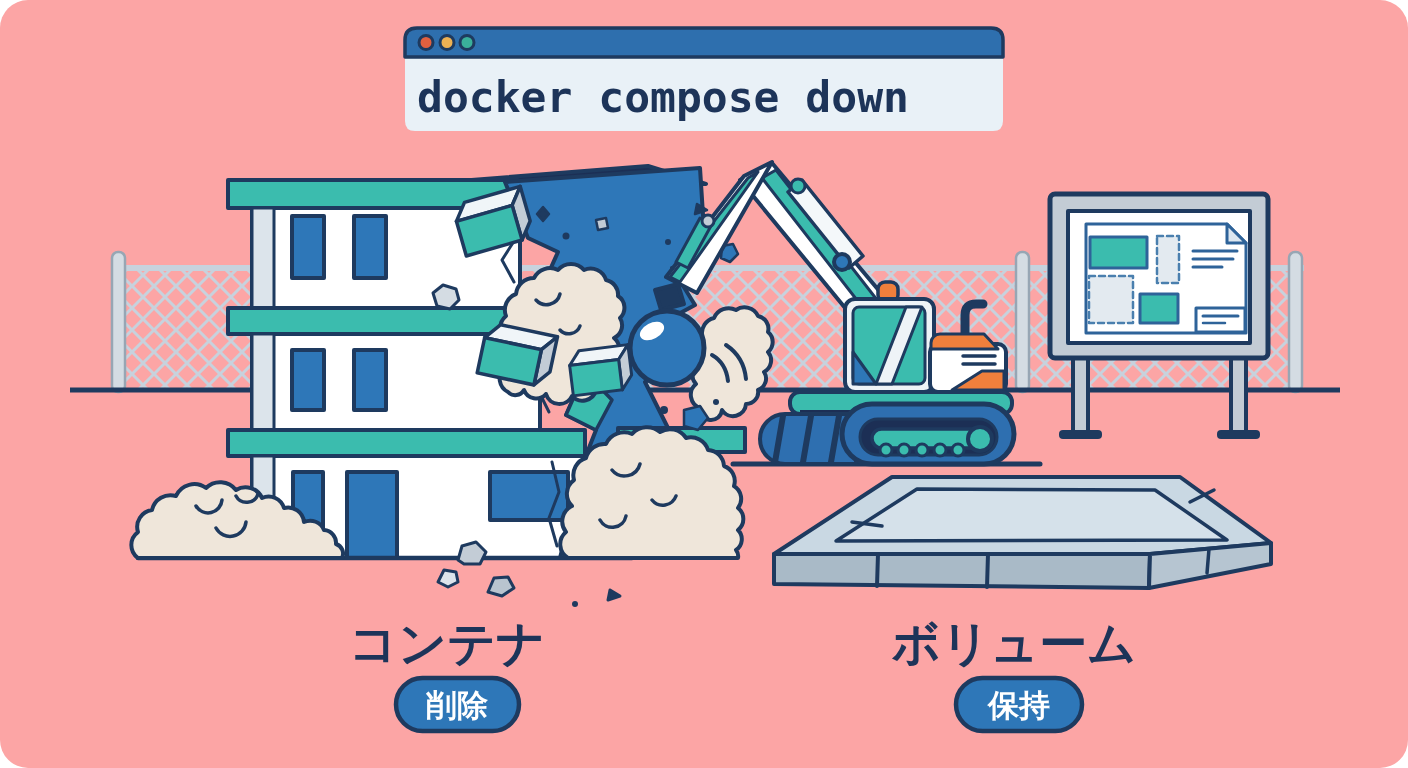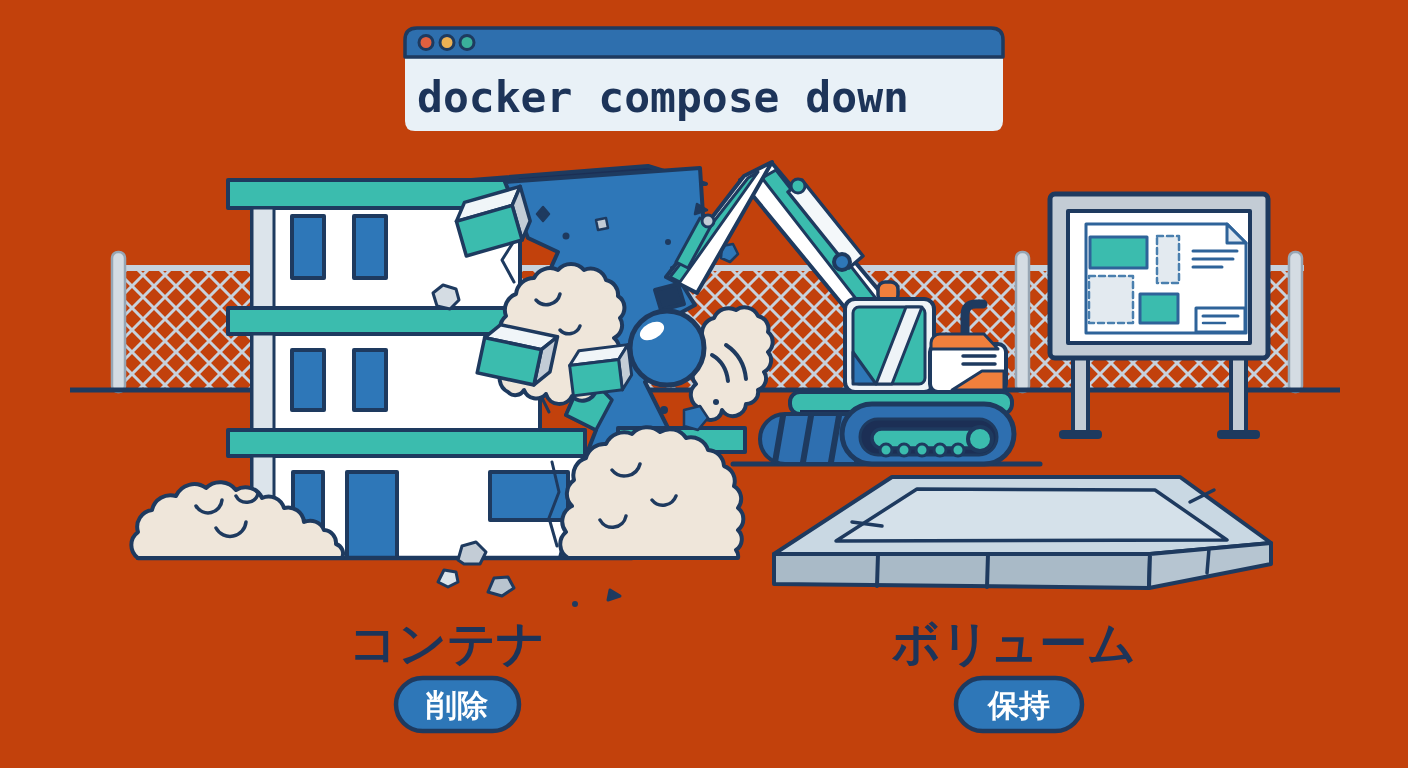--- a/index.html
+++ b/index.html
@@ -1,17 +1,17 @@
 <!DOCTYPE html>
 <html><head>
 <meta charset="utf-8">
 <style>
   html,body{margin:0;padding:0;background:#ffffff;}
-  .stage{position:relative;width:1408px;height:768px;background:#c2410c;overflow:hidden;
-         font-family:"DejaVu Sans",sans-serif;}
+  .stage{position:relative;width:1408px;height:768px;background:#fca5a5;overflow:hidden;
+         font-family:"DejaVu Sans",sans-serif;border-radius:28px;}
   svg{position:absolute;left:0;top:0;}
   text{stroke:none;}
   .cmd{font-family:"DejaVu Sans Mono",monospace;font-weight:bold;font-size:43px;fill:#1d3459;}
   .jp-label{font-weight:bold;font-size:48px;fill:#1d3459;font-family:"DejaVu Sans",sans-serif;}
   .badge-text{font-weight:bold;font-size:31px;fill:#ffffff;font-family:"DejaVu Sans",sans-serif;}
 </style>
 </head>
 <body>
 
 <div class="stage">

